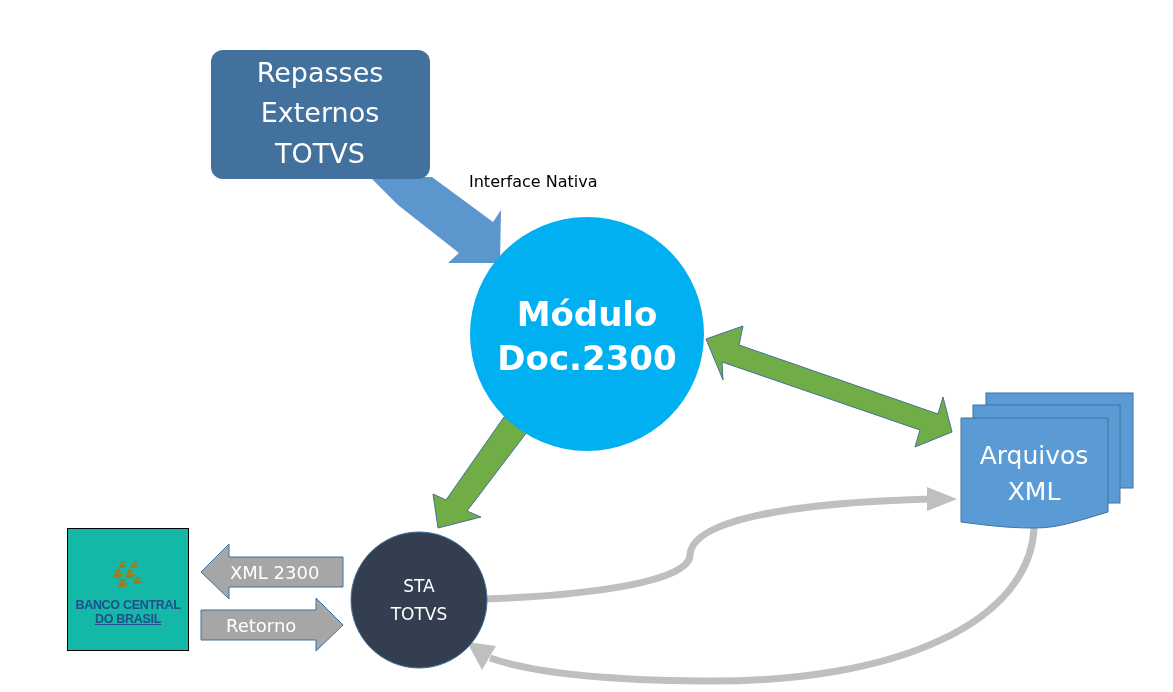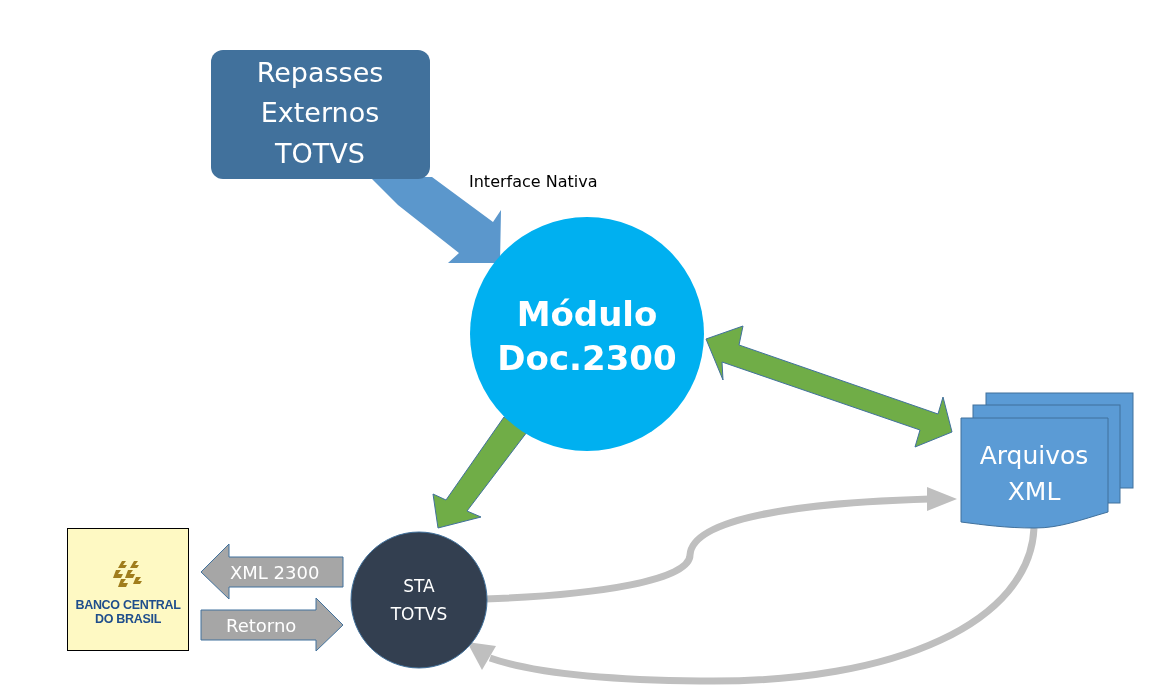--- a/index.html
+++ b/index.html
@@ -2,21 +2,21 @@
 <html><head>
   <meta charset="utf-8">
   <style>
     html, body { margin: 0; padding: 0; background: #ffffff; }
     body { width: 1173px; height: 692px; position: relative; overflow: hidden;
            font-family: "Liberation Sans", "DejaVu Sans", sans-serif; }
     svg#diagram { position: absolute; left: 0; top: 0; }
     .node-text { font-family: "DejaVu Sans", "Liberation Sans", sans-serif; fill: #ffffff; }
     .label-dark { font-family: "DejaVu Sans", "Liberation Sans", sans-serif; fill: #000000; }
     .logo-box { position: absolute; left: 67px; top: 528px; width: 122px; height: 123px;
-                border: 1.5px solid #000; background: #fef9c3; box-sizing: border-box; }
+                border: 1.5px solid #000; background: #14b8a6; box-sizing: border-box; }
     .logo-text { position: absolute; left: 0; width: 100%; text-align: center;
                  font-family: "Liberation Sans", sans-serif; font-weight: bold;
                  color: #1f4e8c; font-size: 12.5px; line-height: 14px; letter-spacing: -0.3px; }
     .logo-mark { position: absolute; left: 44px; top: 28px; }
   </style>
 </head>
 <body>
 
 <svg id="diagram" width="1173" height="692" viewBox="0 0 1173 692">
 
@@ -67,14 +67,14 @@
     <g fill="#a07d1c">
       <polygon points="10,4 14,4 11,8 15,8 13,11 6,11"></polygon>
       <polygon points="22,4 26,4 23,8 27,8 25,11 18,11"></polygon>
       <polygon points="4,13 9,13 6,17 11,17 9,21 1,21"></polygon>
       <polygon points="16,13 21,13 18,17 23,17 21,21 13,21"></polygon>
       <polygon points="24,20 29,20 26,24 30,24 28,27 21,27"></polygon>
       <polygon points="9,22 14,22 11,26 16,26 14,30 6,30"></polygon>
     </g>
   </svg>
   <div class="logo-text" style="top:69px;">BANCO CENTRAL</div>
-  <div class="logo-text" style="top:83px;">DO BRASIL</div>
+  <div class="logo-text" style="top:83px;text-decoration:underline;">DO BRASIL</div>
 </div>
 
 </body></html>

